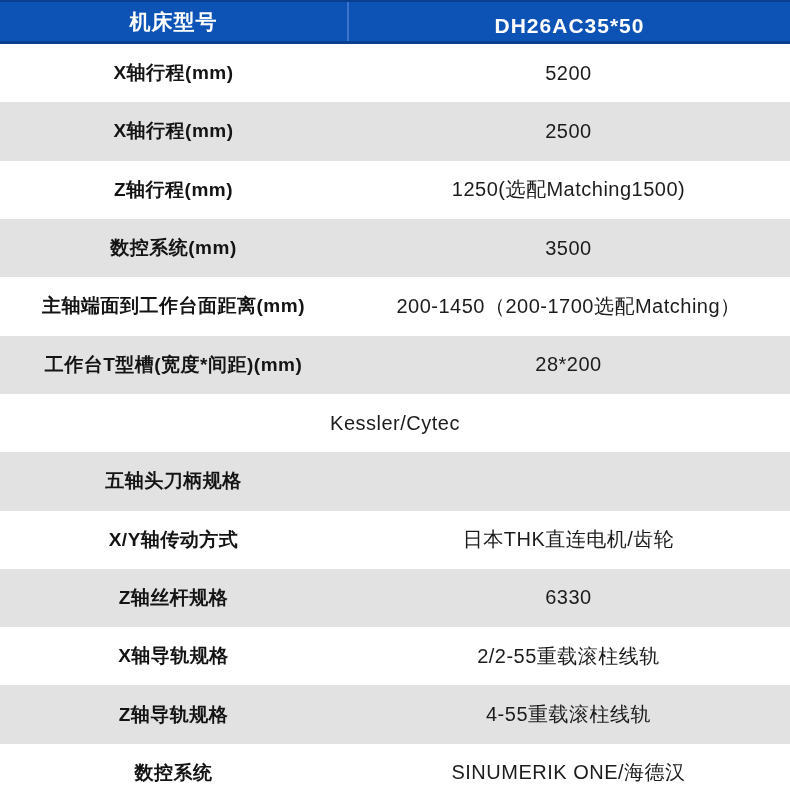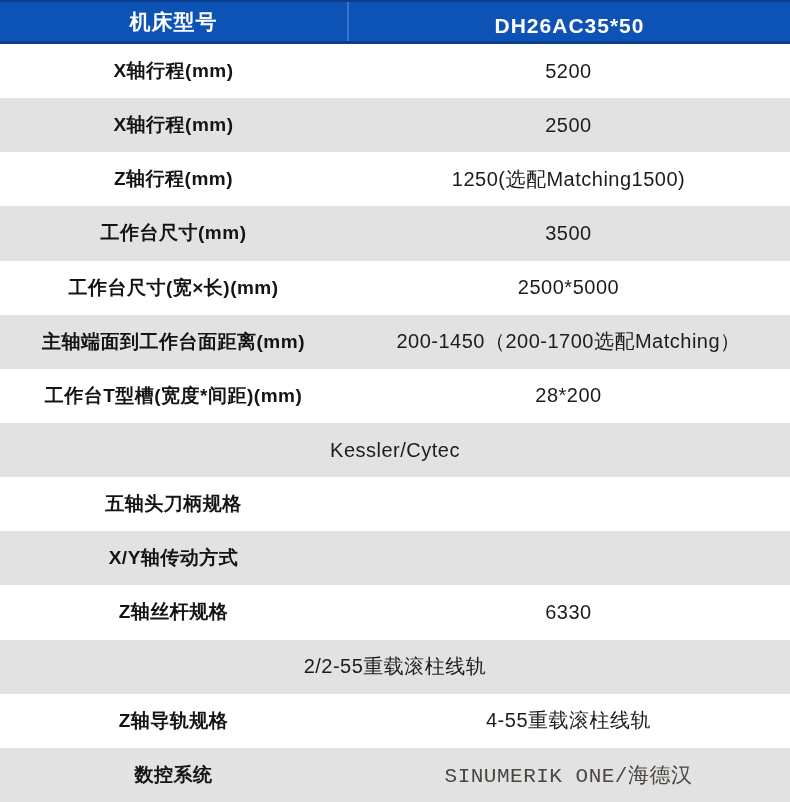--- a/index.html
+++ b/index.html
@@ -99,49 +99,47 @@
     </div>
     <div class="row">
       <div class="cell label">X轴行程(mm)</div>
       <div class="cell value">2500</div>
     </div>
     <div class="row">
       <div class="cell label">Z轴行程(mm)</div>
       <div class="cell value">1250(选配Matching1500)</div>
     </div>
     <div class="row">
-      <div class="cell label">工作台尺寸(mm)</div>
+      <div class="cell label">数控系统(mm)</div>
       <div class="cell value">3500</div>
-    </div>
-    <div class="row">
-      <div class="cell label">工作台尺寸(宽×长)(mm)</div>
-      <div class="cell value">2500*5000</div>
     </div>
     <div class="row">
       <div class="cell label">主轴端面到工作台面距离(mm)</div>
       <div class="cell value">200-1450（200-1700选配Matching）</div>
     </div>
     <div class="row">
       <div class="cell label">工作台T型槽(宽度*间距)(mm)</div>
       <div class="cell value">28*200</div>
     </div>
     <div class="row">
       <div class="cell value">Kessler/Cytec</div>
     </div>
     <div class="row">
       <div class="cell label">五轴头刀柄规格</div>
     </div>
     <div class="row">
       <div class="cell label">X/Y轴传动方式</div>
+      <div class="cell value">日本THK直连电机/齿轮</div>
     </div>
     <div class="row">
       <div class="cell label">Z轴丝杆规格</div>
       <div class="cell value">6330</div>
     </div>
     <div class="row">
+      <div class="cell label">X轴导轨规格</div>
       <div class="cell value">2/2-55重载滚柱线轨</div>
     </div>
     <div class="row">
       <div class="cell label">Z轴导轨规格</div>
       <div class="cell value">4-55重载滚柱线轨</div>
     </div>
     <div class="row">
       <div class="cell label">数控系统</div>
       <div class="cell value">SINUMERIK ONE/海德汉</div>
     </div>

